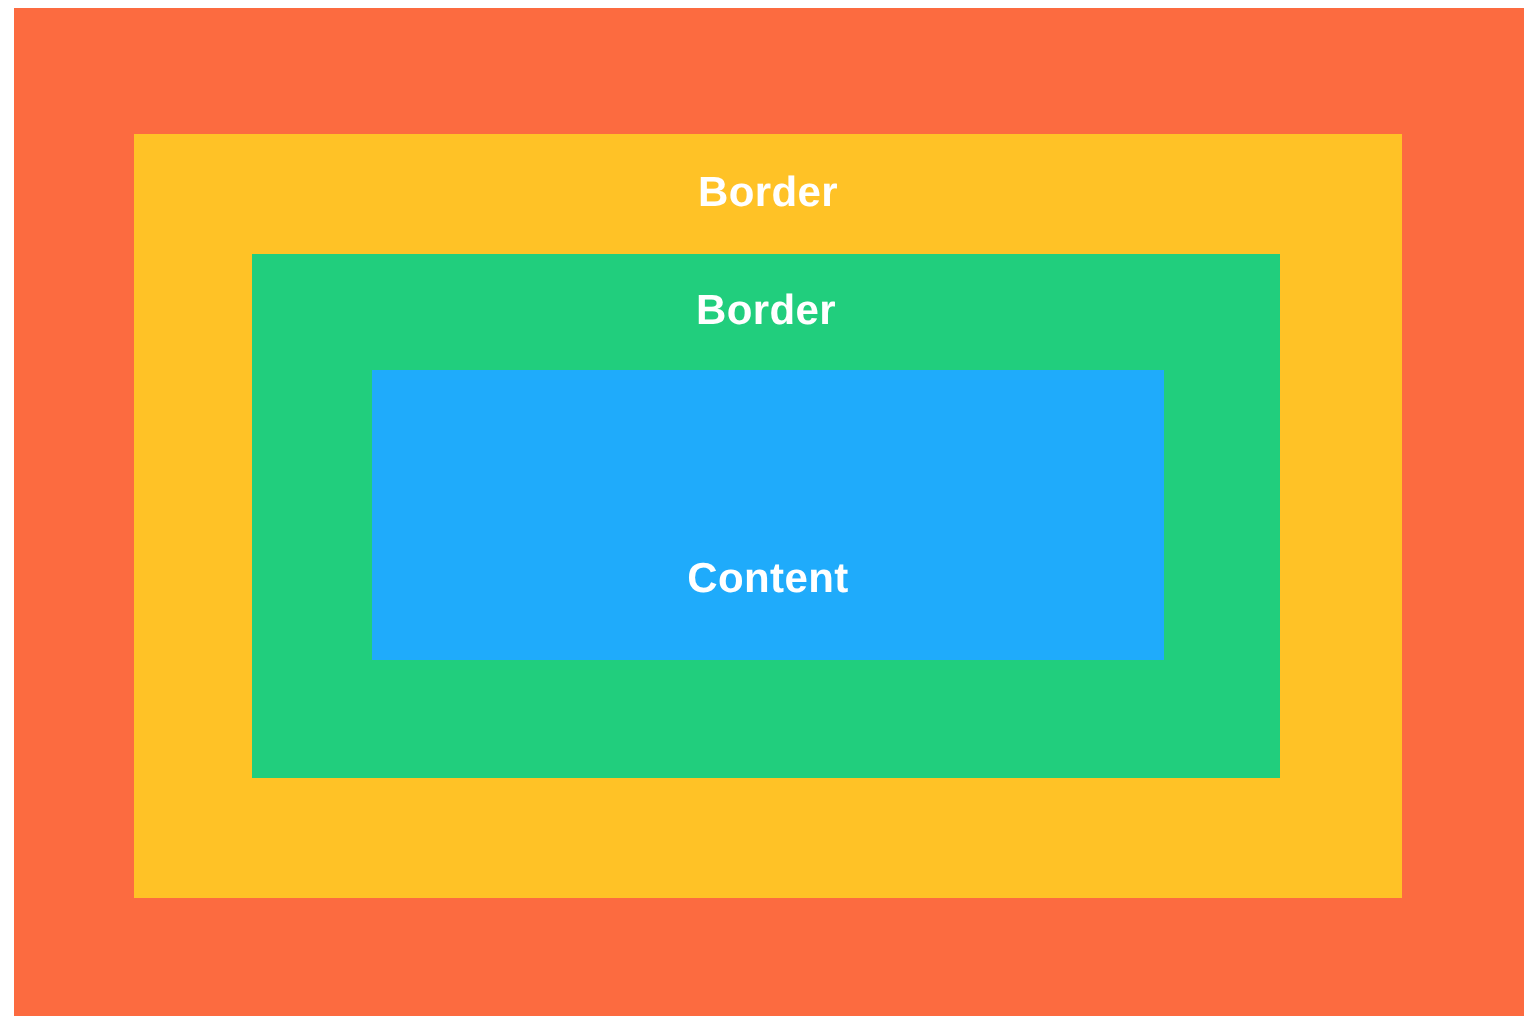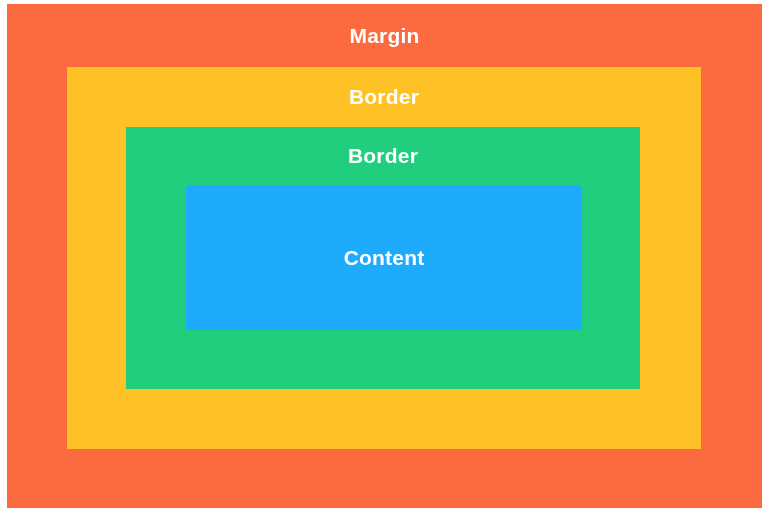--- a/index.html
+++ b/index.html
@@ -56,27 +56,26 @@
     justify-content: center;
     color: #ffffff;
     font-weight: 700;
     font-size: 21px;
     letter-spacing: 0.2px;
     user-select: none;
   }
   .margin-box > .band-label  { height: 63px; }
   .border-box > .band-label  { height: 60px; }
   .padding-box > .band-label { height: 58px; }
-  .content-box > .band-label { height: 100%; }
+  .content-box > .band-label { height: 100%; margin-top: 32px; }
 </style>
 </head>
 <body>
 
 <div class="box margin-box" style="background: rgb(252, 107, 64);">
-  <div class="band-label">Margin</div>
 
   <div class="box border-box" style="background: rgb(255, 194, 38);">
     <div class="band-label">Border</div>
 
     <div class="box padding-box" style="background: rgb(33, 206, 125);">
       <div class="band-label">Border</div>
 
       <div class="box content-box" style="background: rgb(31, 171, 251);">
         <div class="band-label">Content</div>
       </div>

